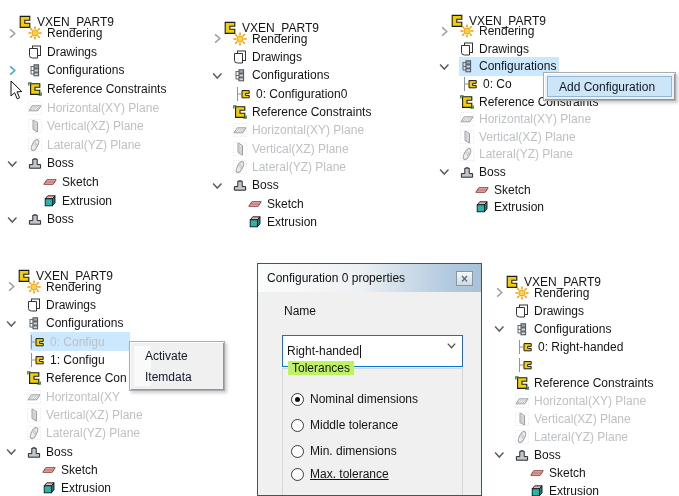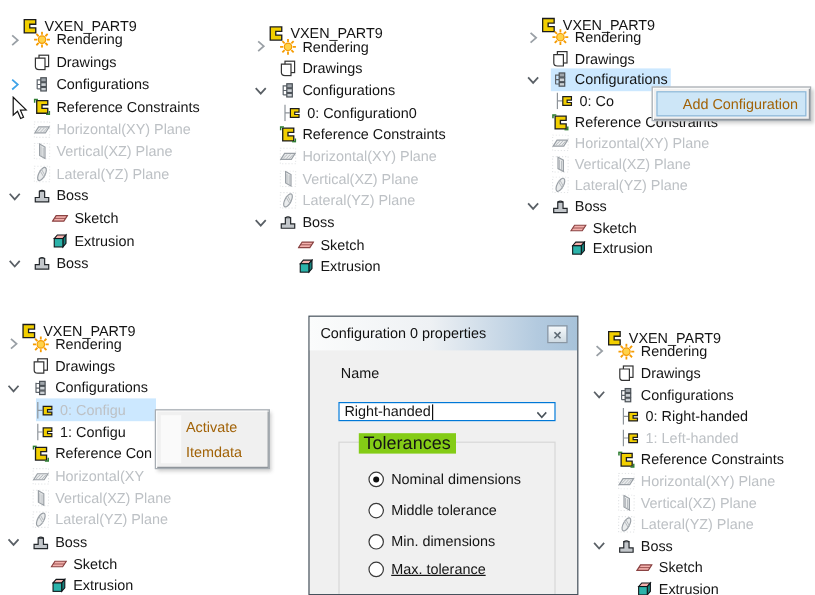--- a/index.html
+++ b/index.html
@@ -23,42 +23,42 @@
   .lv-feat{margin-left:37px;}
   .ticon{width:16px;height:14px;display:inline-flex;align-items:center;justify-content:center;flex:none;}
   .ticon svg{width:14px;height:14px;display:block;}
   .ticon.wide svg{width:16px;height:14px;}
   .tlabel{padding:1px 3px 1px 4px;}
   
   .menu{position:absolute;z-index:10;background:#f0f0f0;border:1px solid #a7adb3;padding:3px;
         box-shadow:inset 1px 1px 0 #fdfdfd, inset -1px -1px 0 #8f959b, 2px 2px 3px rgba(60,60,60,.25);
         box-sizing:border-box;}
   .menu::before{content:'';position:absolute;left:4px;top:4px;bottom:4px;width:17px;background:#fafafa;}
-  .menu-item{position:relative;height:21px;display:flex;align-items:center;padding-left:21px;
-             font-size:12px;color:#a16207;box-sizing:border-box;border:1px solid transparent;text-align:right;}
+  .menu-item{position:relative;height:21px;display:flex;align-items:center;padding-left:11px;
+             font-size:12px;color:#0f172a;box-sizing:border-box;border:1px solid transparent;text-align:right;}
   .menu-item.hl{background:var(--menuhl,#cde6f7);border:1px solid var(--menuhlb,#8fb8d8);}
   
   .dialog{position:absolute;left:257px;top:263px;width:225px;height:233px;z-index:5;
           background:#f0f0f0;border:1px solid #46525c;box-sizing:border-box;overflow:hidden;}
   .dialog-title{height:28px;display:flex;align-items:center;padding-left:9px;font-size:12px;color:#101010;
           background:linear-gradient(to right,#fbfcfc 0%,#eef1f4 45%,#b3cadf 85%,#a7c2d9 100%);}
   .dialog-close{position:absolute;top:7px;right:8px;width:17px;height:15px;box-sizing:border-box;
           border:1px solid #8a97a3;background:linear-gradient(#f6f9fb,#cfdae2);
           display:flex;align-items:center;justify-content:center;
           font-size:12px;font-weight:bold;color:#5f6b75;line-height:1;}
   .name-label{position:absolute;left:26px;top:40px;font-size:12px;}
-  .combo{position:absolute;left:24px;top:71px;width:181px;height:16px;box-sizing:border-box;
+  .combo{position:absolute;left:24px;top:71px;width:181px;height:32px;box-sizing:border-box;
          background:#fff;border:1px solid var(--accent,#0078d7);display:flex;align-items:center;
          padding-left:4px;font-size:12px;}
   .combo-caret{width:1px;height:13px;background:#101010;margin-left:1px;}
   .combo-chevron{position:absolute;right:4px;top:3px;width:13px;height:13px;color:#49525a;}
   .combo-chevron svg{width:13px;height:13px;display:block;}
   .groupbox{position:absolute;left:24px;top:104px;width:181px;height:160px;border:1px solid #d7d7d7;box-sizing:border-box;}
-  .groupbox-label{position:absolute;top:-8px;left:16px;background:#84cc16;padding:0 4px;font-size:15px;}
-  .radio-row{position:absolute;left:8px;height:16px;display:flex;align-items:center;font-size:12px;margin-left:16px;}
+  .groupbox-label{position:absolute;top:-8px;left:5px;background:#bef264;padding:0 4px;font-size:12px;}
+  .radio-row{position:absolute;left:8px;height:16px;display:flex;align-items:center;font-size:12px;}
   .radio{width:13px;height:13px;box-sizing:border-box;border:1px solid #3a3a3a;border-radius:50%;
          background:#fff;display:inline-flex;align-items:center;justify-content:center;margin-right:6px;flex:none;}
   .radio.checked::after{content:'';width:5px;height:5px;border-radius:50%;background:#101010;}
   
   .cursor{position:absolute;z-index:20;width:14px;height:21px;}
 </style>
 </head>
 <body>
 
 <div id="stage">
@@ -856,21 +856,20 @@
         </span>
       </div>
       <div class="trow gray" style="top: 93px;">
         <span class="content lv-cfg">
           <span class="ticon wide">
             <svg viewBox="0 0 16 14">
               <path d="M1.5 0 V14 M1.5 7 H5.4" fill="none" stroke="#8e949a"></path>
               <path d="M6 3.6 H13.2 V6.4 H9.6 V8.4 H13.2 V10.8 H6 Z" fill="#f2cf00" stroke="#1c1c1c"></path>
             </svg>
           </span>
-          <span class="tlabel">1: Left-handed</span>
         </span>
       </div>
       <div class="trow" style="top: 111px;">
         <span class="content lv-l1">
           <span class="ticon">
             <svg viewBox="0 0 14 14">
               <path d="M2.6 1.8 H11.8 V5.3 H7 V8.3 H11.8 V12.4 H2.6 Z" fill="#f2cf00" stroke="#1c1c1c" stroke-width="1.1"></path>
               <path d="M0.8 3.6 L0.8 0.8 L3.6 0.8" fill="none" stroke="#2e7d32" stroke-width="1.3"></path>
               <path d="M13.2 10.4 L13.2 13.2 L10.4 13.2" fill="none" stroke="#2e7d32" stroke-width="1.3"></path>
             </svg>

